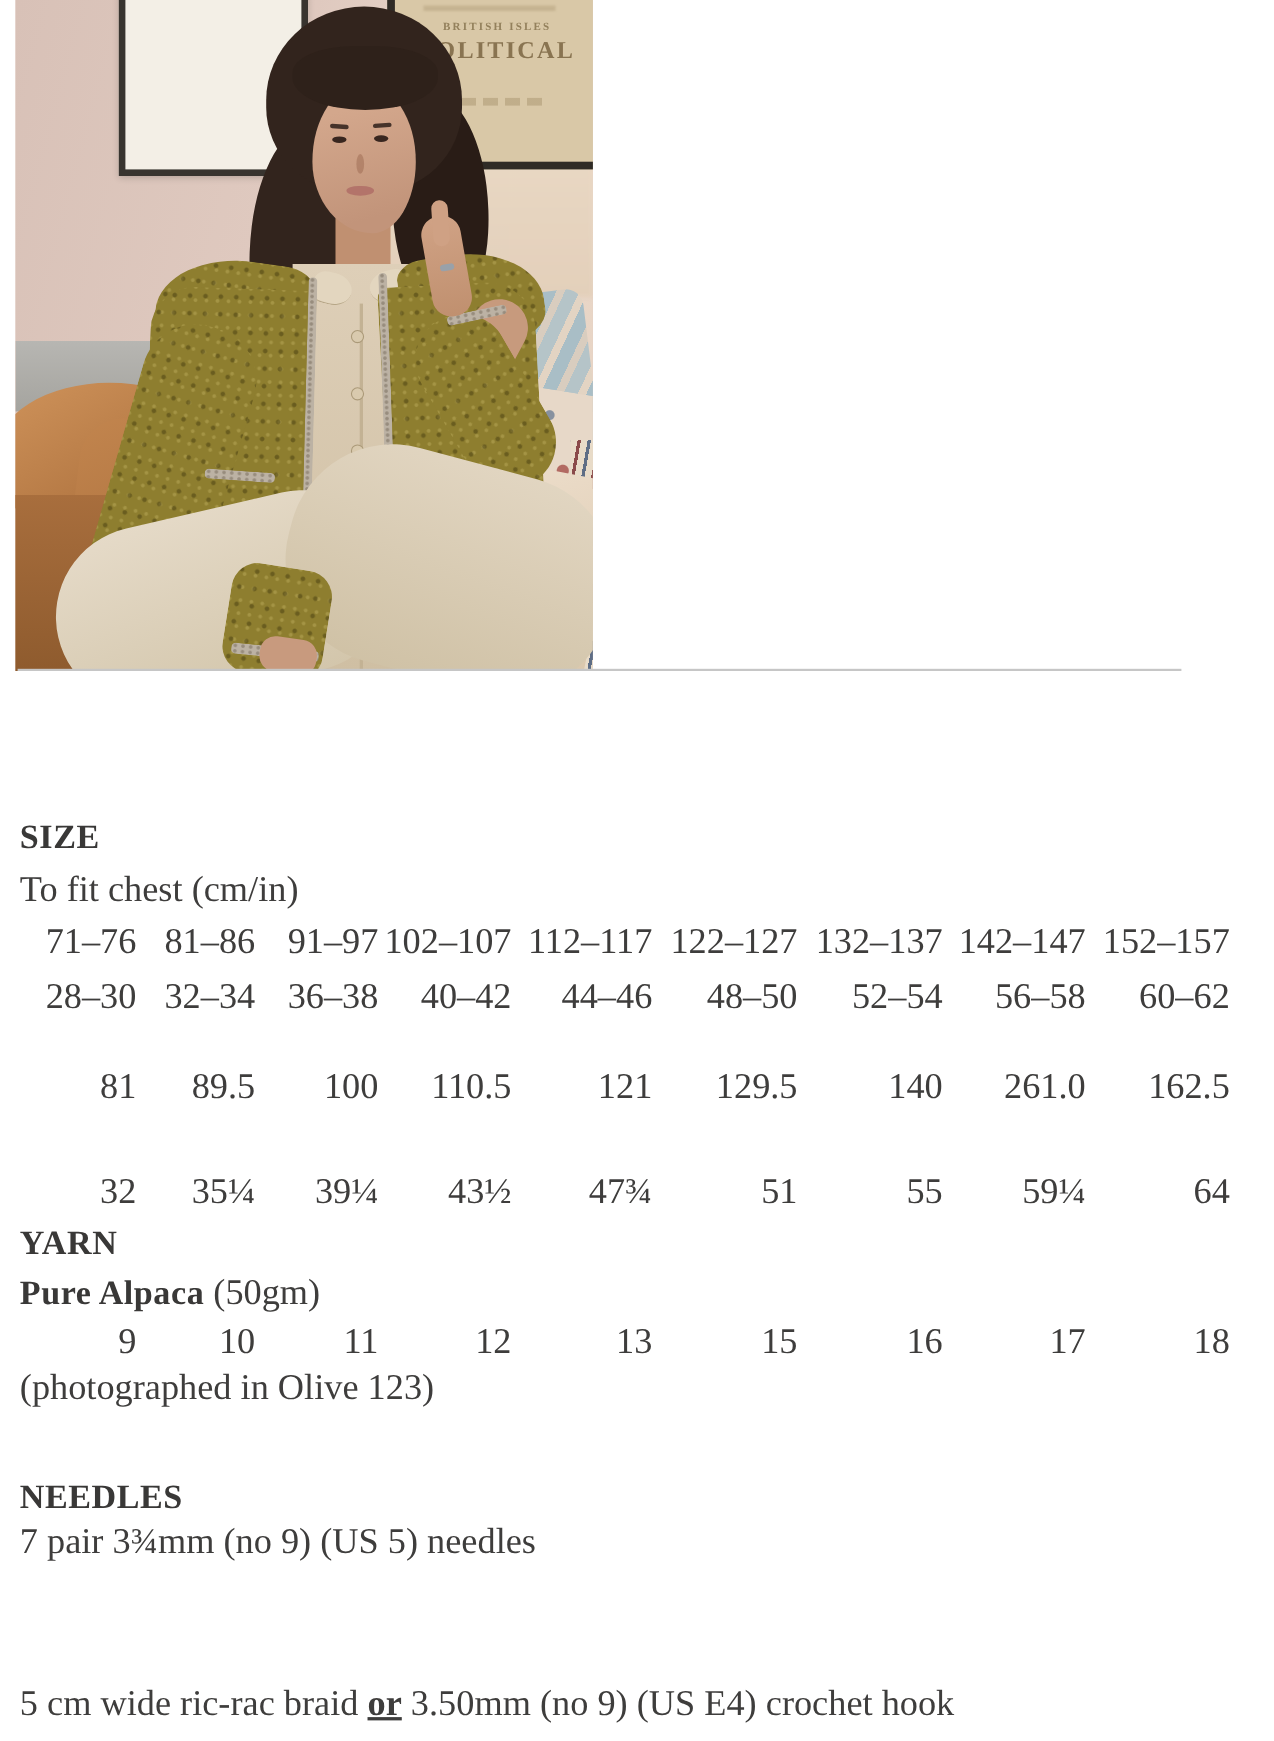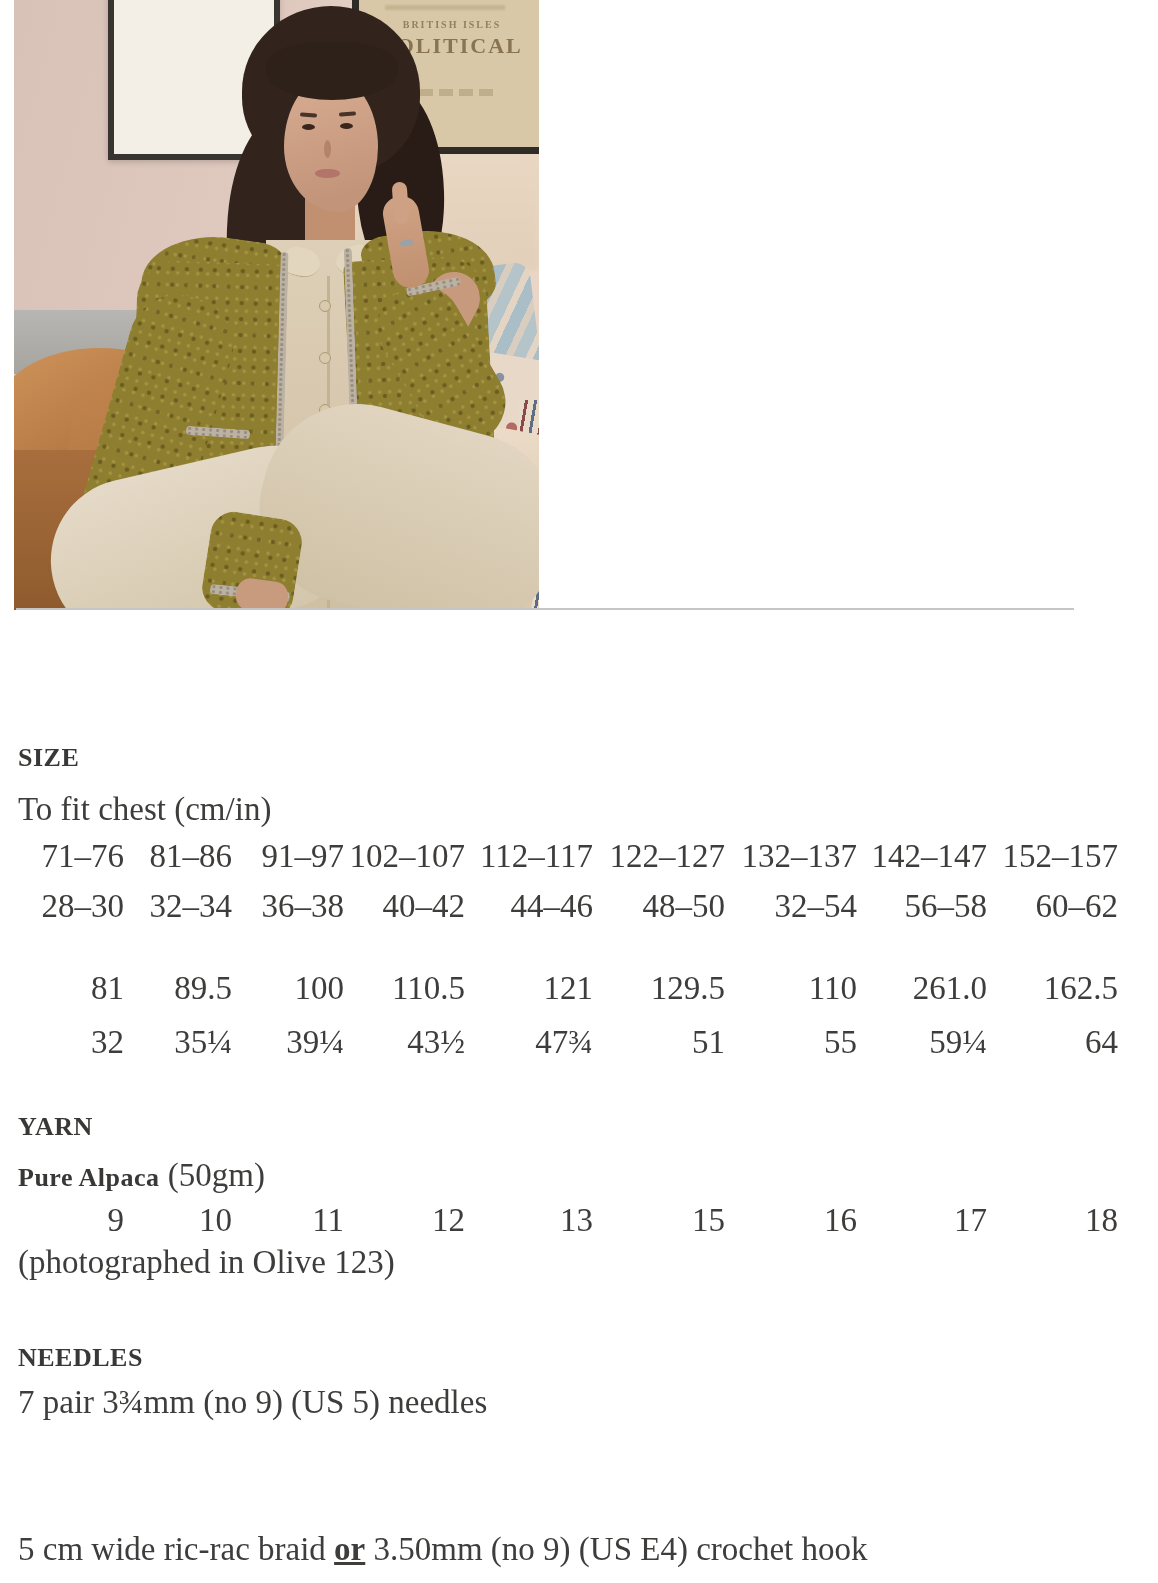--- a/index.html
+++ b/index.html
@@ -1,21 +1,21 @@
 <!DOCTYPE html>
 <html><head>
 <meta charset="utf-8">
 <style>
   html,body{margin:0;padding:0;background:#fff;}
   .page{position:relative;width:1158px;height:1583px;background:#ffffff;overflow:hidden;
         font-family:"Liberation Serif","DejaVu Serif",serif;color:#3e3d3c;}
 
   
   .line{position:absolute;left:18px;font-size:33px;line-height:1;white-space:pre;}
-  .h{font-weight:700;font-size:26px;letter-spacing:.5px;color:#393837;}
+  .h{font-weight:700;font-size:31px;letter-spacing:.5px;color:#393837;}
   .bu{font-weight:700;text-decoration:underline;}
   .row9{position:absolute;left:18px;width:1100px;display:flex;font-size:33px;line-height:1;}
   .row9 span{display:block;text-align:right;}
   .row9 span:nth-child(1){width:106px}
   .row9 span:nth-child(2){width:108px}
   .row9 span:nth-child(3){width:112px}
   .row9 span:nth-child(4){width:121px}
   .row9 span:nth-child(5){width:128px}
   .row9 span:nth-child(6){width:132px}
   .row9 span:nth-child(7){width:132px}
@@ -189,36 +189,36 @@
       <span>142–147</span>
       <span>152–157</span>
     </div>
   <div class="row9" style="top:890px">
       <span>28–30</span>
       <span>32–34</span>
       <span>36–38</span>
       <span>40–42</span>
       <span>44–46</span>
       <span>48–50</span>
-      <span>32–54</span>
+      <span>52–54</span>
       <span>56–58</span>
       <span>60–62</span>
     </div>
   <div class="row9" style="top:972px">
       <span>81</span>
       <span>89.5</span>
       <span>100</span>
       <span>110.5</span>
       <span>121</span>
       <span>129.5</span>
-      <span>110</span>
+      <span>140</span>
       <span>261.0</span>
       <span>162.5</span>
     </div>
-  <div class="row9" style="top:1026px">
+  <div class="row9" style="top:1068px">
       <span>32</span>
       <span>35¼</span>
       <span>39¼</span>
       <span>43½</span>
       <span>47¾</span>
       <span>51</span>
       <span>55</span>
       <span>59¼</span>
       <span>64</span>
     </div>

